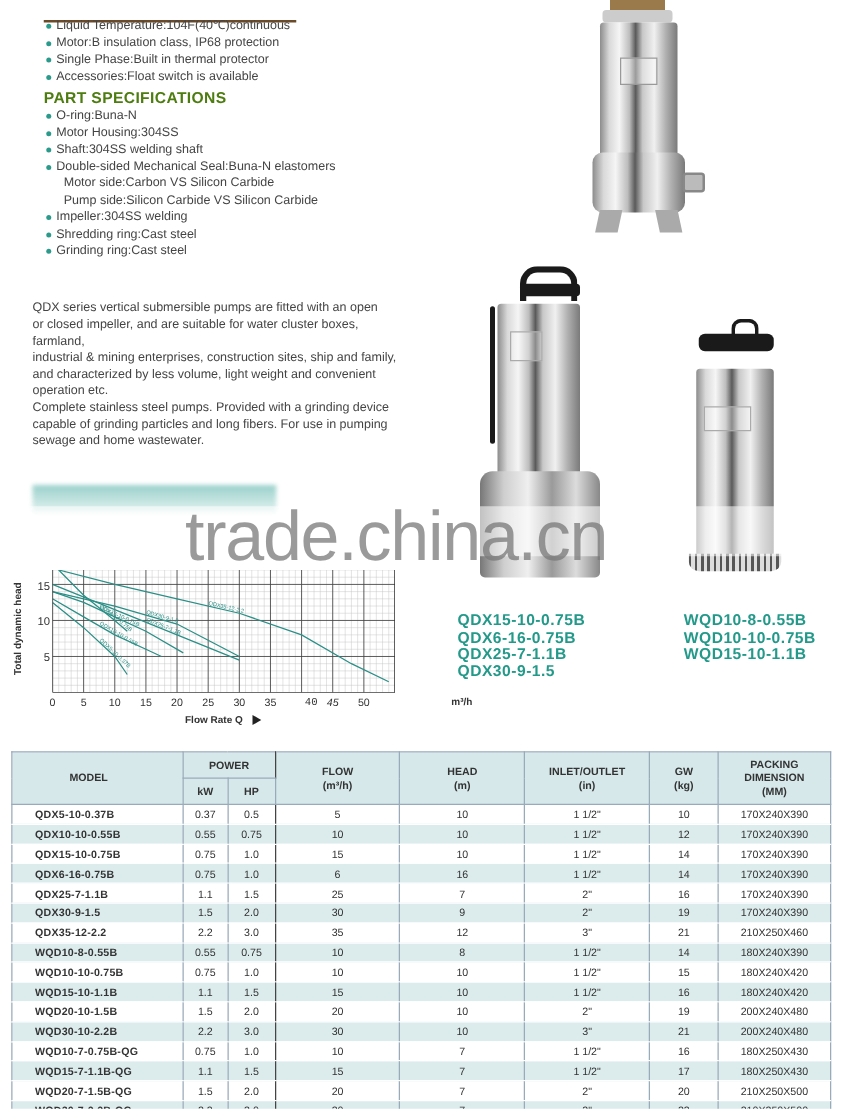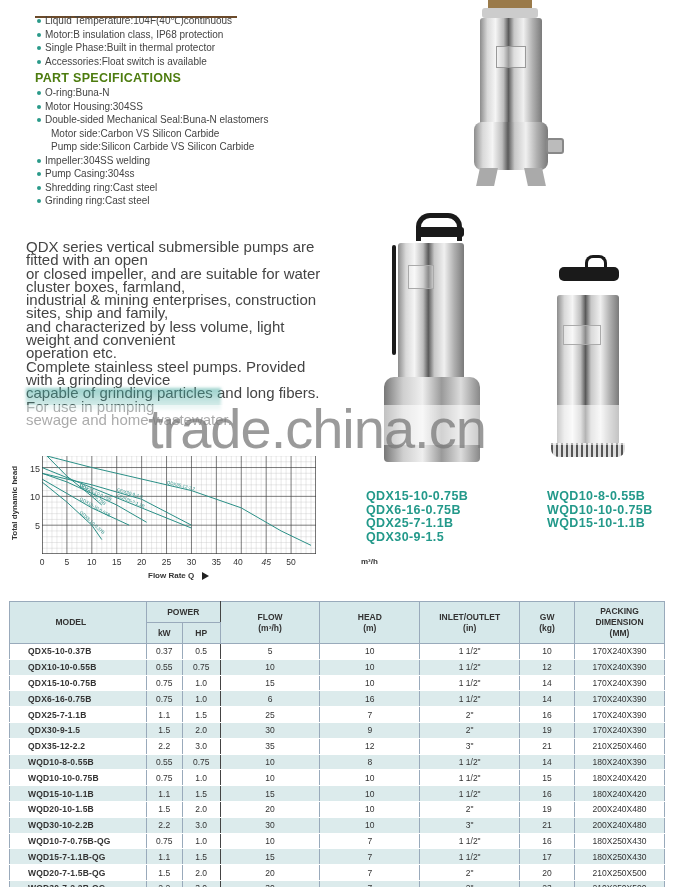--- a/index.html
+++ b/index.html
@@ -9,21 +9,21 @@
   .top-rule { position: absolute; left: 35px; top: 16px; width: 202px; height: 2px; background: #6b4a2a; }
 
   .specs { position: absolute; left: 35px; top: 14px; width: 300px; font-size: 10px; line-height: 13.5px; color: #444; }
   .specs .bullet { position: relative; padding-left: 10px; white-space: nowrap; }
   .specs .bullet::before { content: ""; position: absolute; left: 2px; top: 5px; width: 4px; height: 4px; border-radius: 50%; background: #2a9a8a; }
   .specs .sub { padding-left: 16px; white-space: nowrap; }
   .section-title { color: #4d7c0f; font-weight: bold; font-size: 12.5px; letter-spacing: 0.3px; margin-top: 3px; line-height: 15px; }
 
   .install { position: absolute; left: 26px; top: 240px; width: 300px; }
   .install .section-title { margin: 0 0 2px 0; font-size: 12px; }
-  .install p { font-size: 15px; line-height: 13.3px; color: #444; white-space: pre-line; }
+  .install p { font-size: 10px; line-height: 13.3px; color: #444; white-space: pre-line; }
 
   
   .chart-heading { position: absolute; left: 26px; top: 388px; width: 195px; height: 22px;
     background: linear-gradient(to bottom, rgba(70,170,160,0.55), rgba(70,170,160,0.15)); filter: blur(1.5px); }
   .chart-area { position: absolute; left: 42px; top: 456px; width: 274px; height: 98px; }
   .chart-svg { position: absolute; left: 0; top: 0; }
   .y-label { position: absolute; left: 10px; top: 540px; transform: rotate(-90deg); transform-origin: left top; font-size: 8px; font-weight: bold; color: #333; white-space: nowrap; }
   .ytick { position: absolute; font-size: 9px; color: #333; }
   .xtick { position: absolute; top: 557px; font-size: 8.5px; color: #333; width: 16px; text-align: center; }
   .x-unit { position: absolute; left: 326px; top: 557px; font-size: 8px; font-weight: bold; color: #333; padding-left: 35px; }
@@ -56,25 +56,25 @@
 <div class="top-rule"></div>
 
 <div class="specs">
   <div class="bullet">Liquid Temperature:104F(40℃)continuous</div>
   <div class="bullet">Motor:B insulation class, IP68 protection</div>
   <div class="bullet">Single Phase:Built in thermal protector</div>
   <div class="bullet">Accessories:Float switch is available</div>
   <div class="section-title">PART SPECIFICATIONS</div>
   <div class="bullet">O-ring:Buna-N</div>
   <div class="bullet">Motor Housing:304SS</div>
+  <div class="bullet">Shaft:304SS welding shaft</div>
   <div class="bullet">Double-sided Mechanical Seal:Buna-N elastomers</div>
   <div class="sub">Motor side:Carbon VS Silicon Carbide</div>
   <div class="sub">Pump side:Silicon Carbide VS Silicon Carbide</div>
   <div class="bullet">Impeller:304SS welding</div>
-  <div class="bullet">Pump Casing:304ss</div>
   <div class="bullet">Shredding ring:Cast steel</div>
   <div class="bullet">Grinding ring:Cast steel</div>
 </div>
 
 <div class="install">
   <p>QDX series vertical submersible pumps are fitted with an open
 or closed impeller, and are suitable for water cluster boxes, farmland,
 industrial &amp; mining enterprises, construction sites, ship and family,
  and characterized by less volume, light weight and convenient
 operation etc.</p>
@@ -197,21 +197,21 @@
 <div class="ytick" style="left:35px;top:521px;">5</div>
 <div id="xticks">
     <div class="xtick" style="left: 34px;">0</div>
     <div class="xtick" style="left: 58.9091px;">5</div>
     <div class="xtick" style="left: 83.8182px;">10</div>
     <div class="xtick" style="left: 108.727px;">15</div>
     <div class="xtick" style="left: 133.636px;">20</div>
     <div class="xtick" style="left: 158.545px;">25</div>
     <div class="xtick" style="left: 183.455px;">30</div>
     <div class="xtick" style="left: 208.364px;">35</div>
-    <div class="xtick" style="left: 230px;">40</div>
+    <div class="xtick" style="left: 241px; font-family: Liberation Mono, monospace;">40</div>
     <div class="xtick" style="left: 258.182px; font-style: italic;">45</div>
     <div class="xtick" style="left: 283.091px;">50</div>
   </div>
 <div class="x-unit">m³/h</div>
 <div class="x-label">Flow Rate Q</div>
 <div class="x-arrow"></div>
 
 <div class="pump" style="left:440px;top:0;width:140px;height:195px;">
   <div style="position:absolute;left:48px;top:0;width:44px;height:8px;background:#9a7a4a;"></div>
   <div style="position:absolute;left:42px;top:8px;width:56px;height:10px;background:#ccc;border-radius:3px;"></div>

